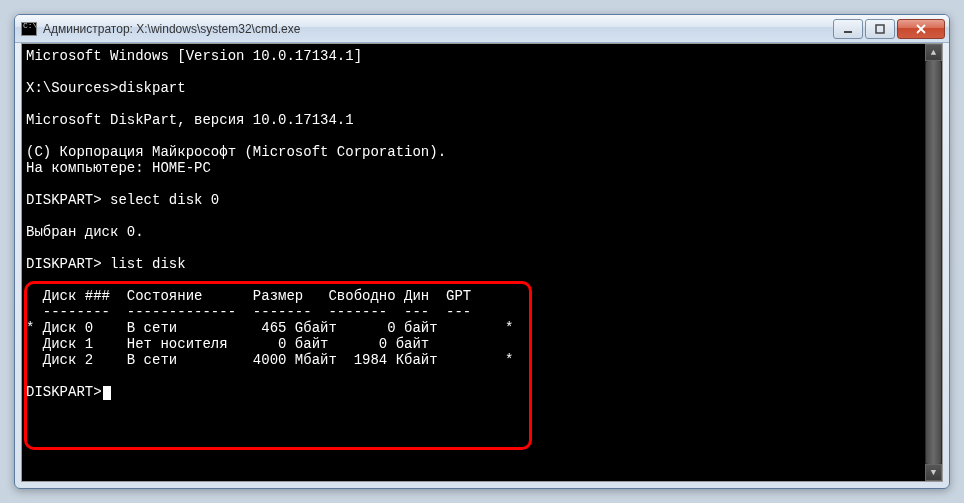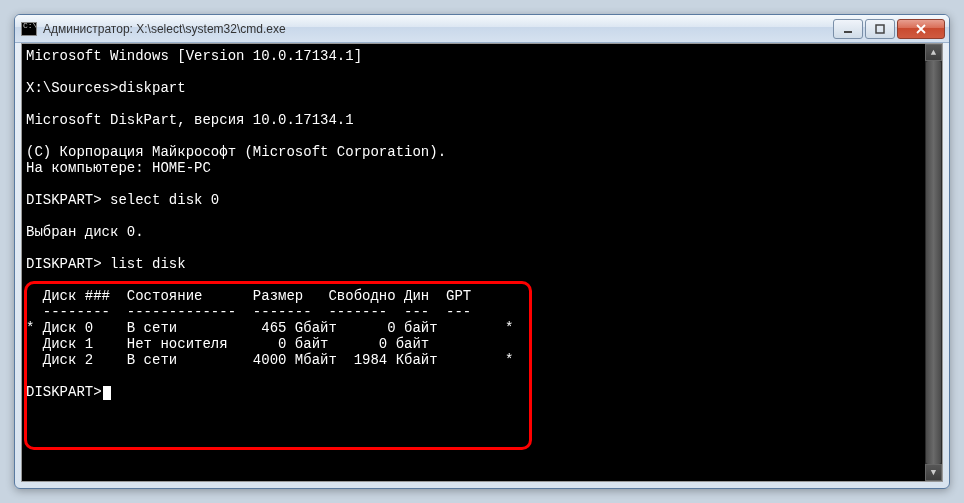--- a/index.html
+++ b/index.html
@@ -132,21 +132,21 @@
     background: linear-gradient(to right, #4a4a4a, #6a6a6a, #4a4a4a);
     border-radius: 2px;
   }
 </style>
 </head>
 <body>
 
 <div class="window">
   <div class="titlebar">
     <div class="app-icon">C:\.</div>
-    <div class="title-text">Администратор: X:\select\system32\cmd.exe</div>
+    <div class="title-text">Администратор: X:\windows\system32\cmd.exe</div>
     <div class="window-controls">
       <div class="win-btn">
         <svg width="10" height="10">
             <rect x="1" y="7" width="8" height="2" fill="#444"></rect>
           </svg>
       </div>
       <div class="win-btn">
         <svg width="10" height="10">
             <rect x="1" y="1" width="8" height="8" fill="none" stroke="#444" stroke-width="1.5"></rect>
           </svg>

